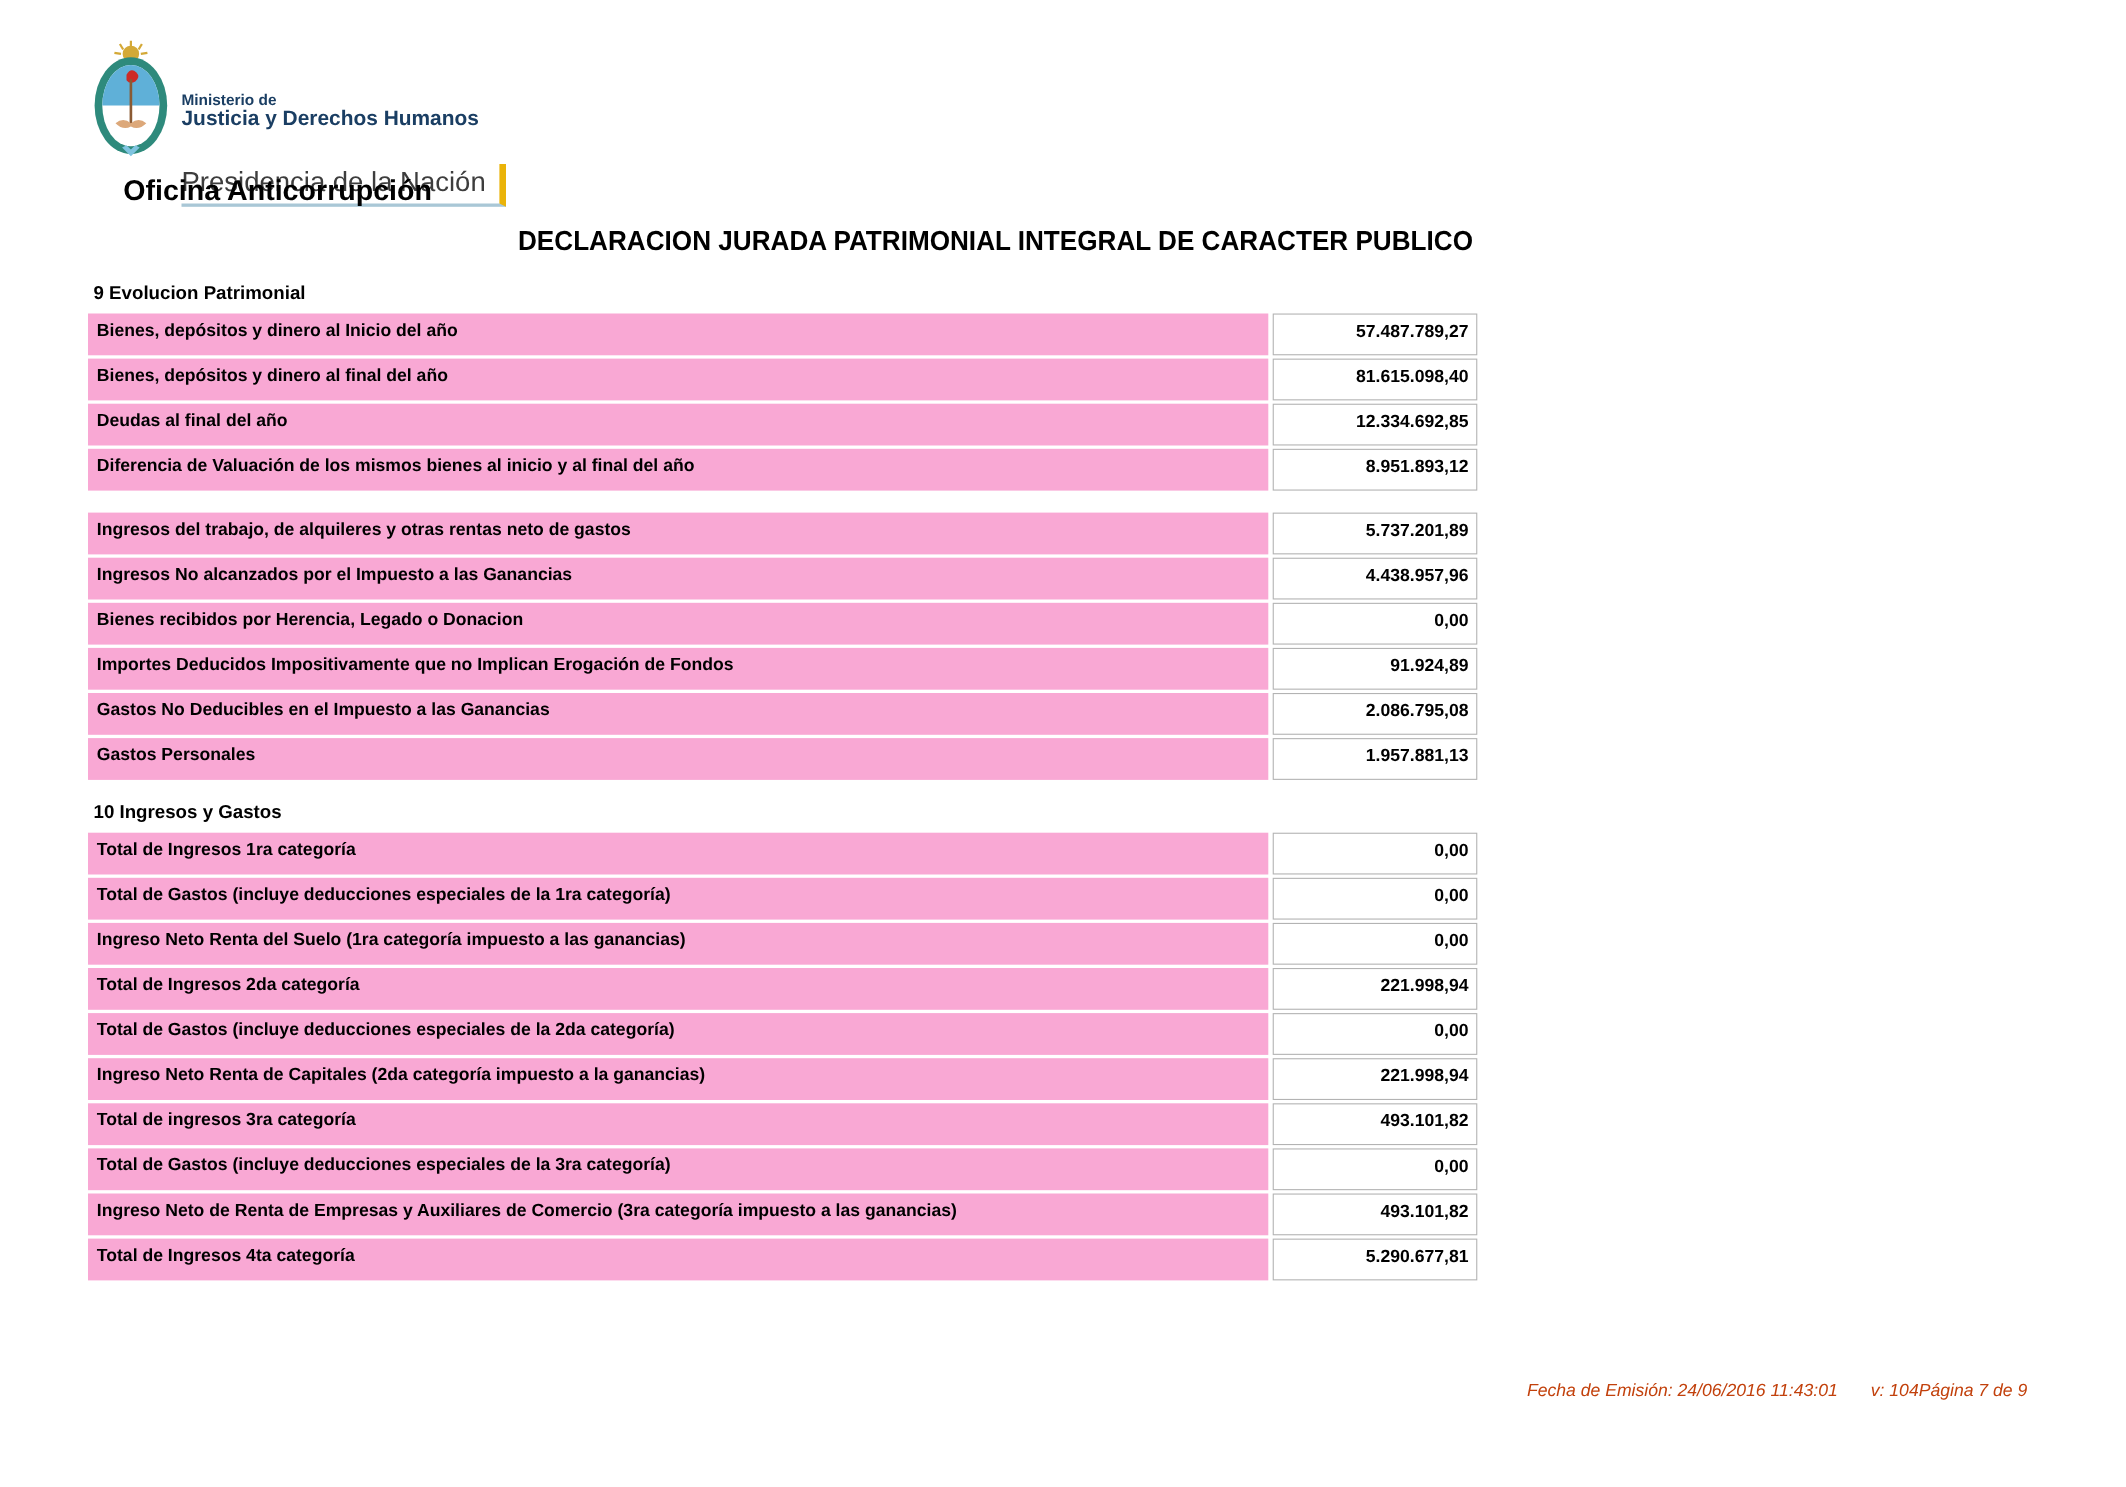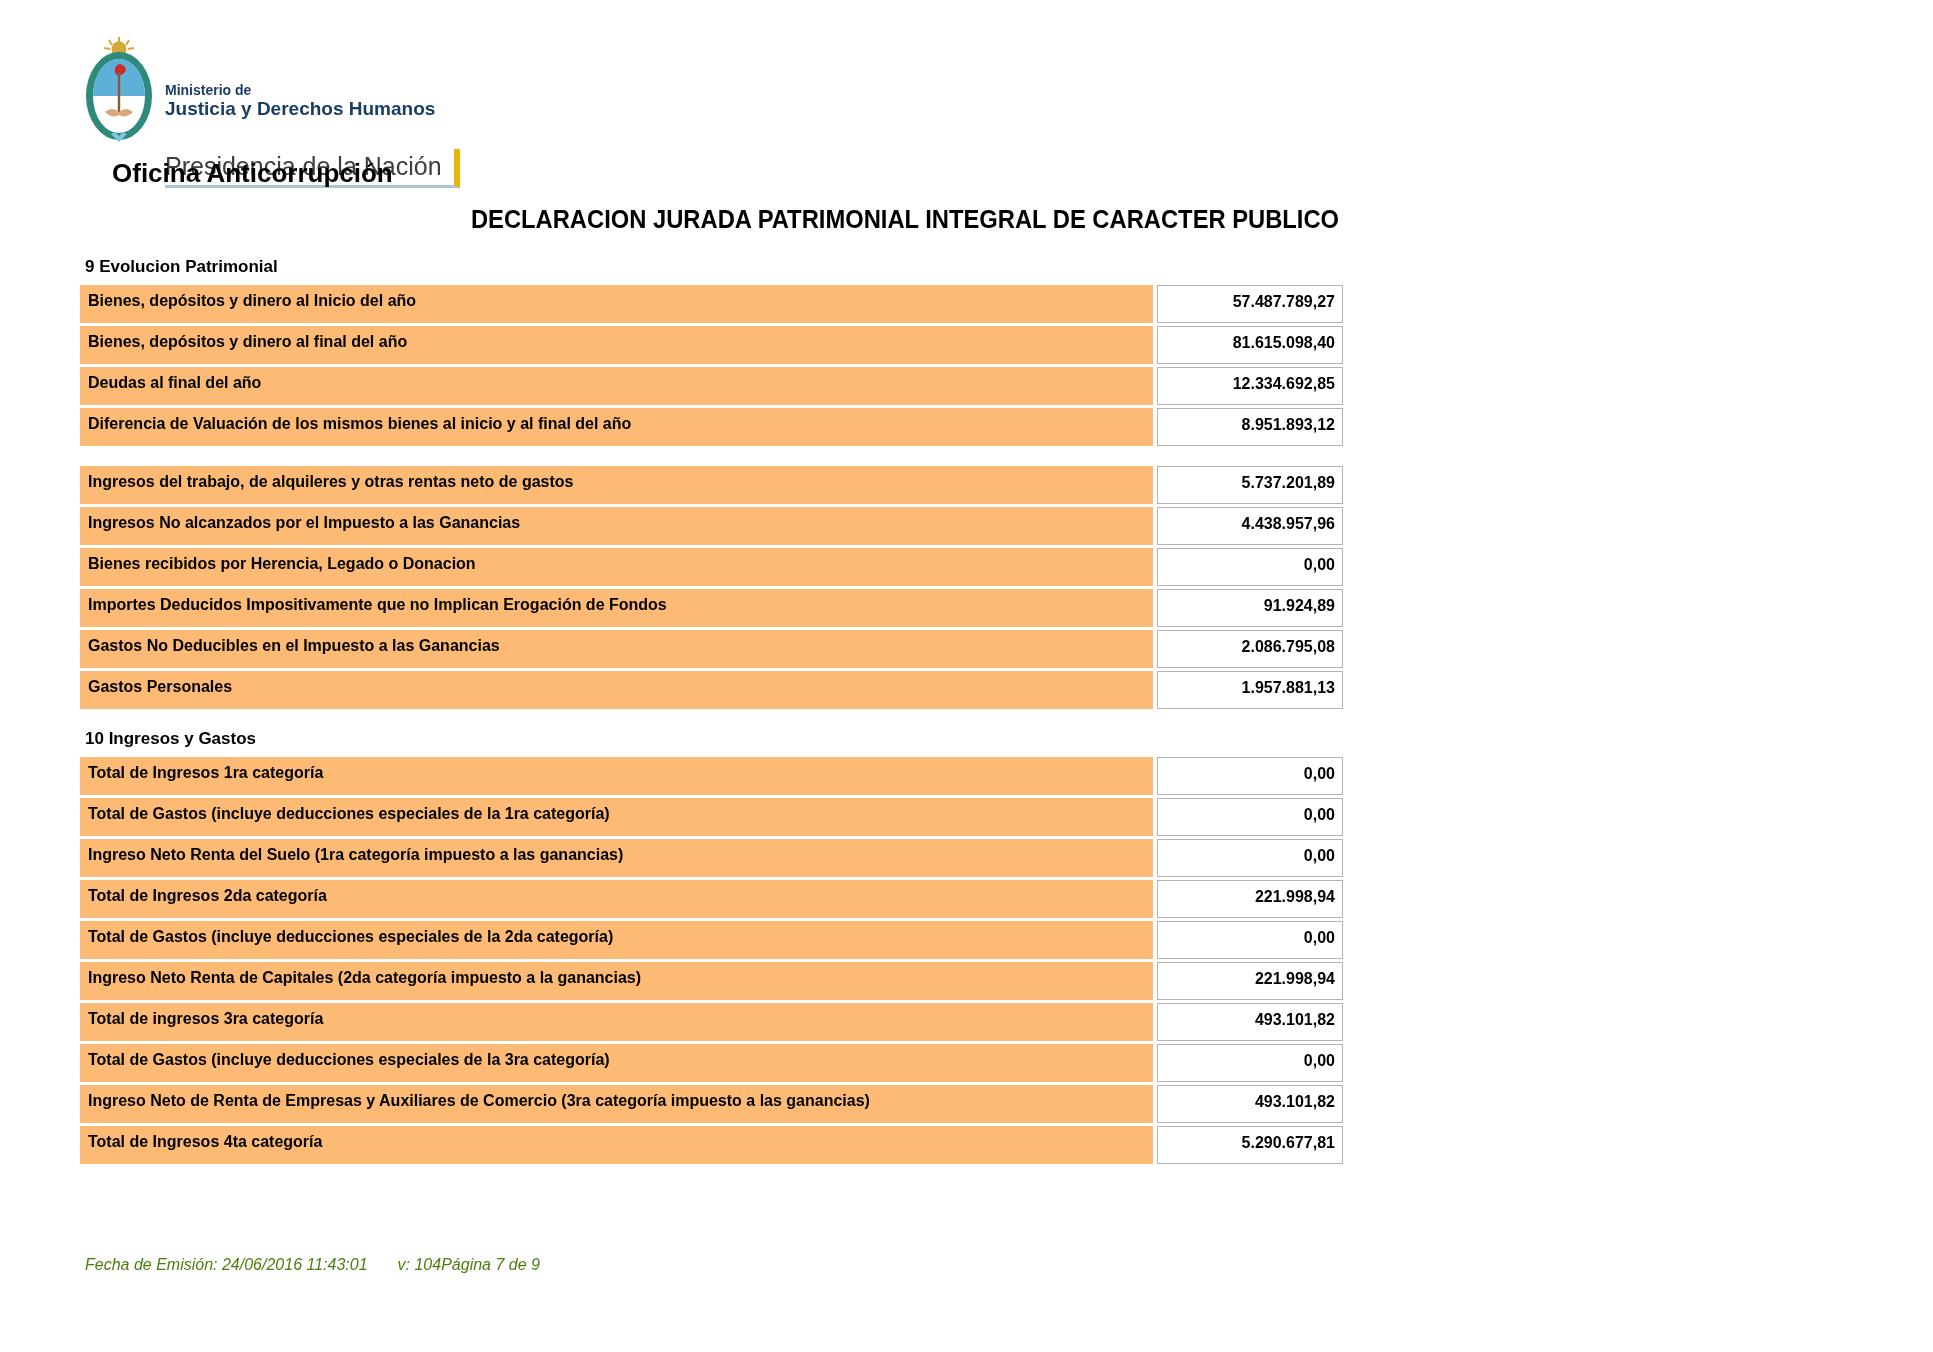--- a/index.html
+++ b/index.html
@@ -34,36 +34,36 @@
     transform:scaleX(0.95);transform-origin:50% 50%;
     white-space:nowrap;
   }
   
   .sections{position:absolute;left:80px;top:254px;width:1264px;}
   .section-heading{font-size:17px;font-weight:bold;margin:3px 0 8px 5px;line-height:20px;}
   .group{margin-bottom:20px;}
   .row{display:flex;height:38px;margin-bottom:3px;}
   .row-label{
     width:1073px;box-sizing:border-box;
-    background:#fdba74;
+    background:#f9a8d4;
     padding:7px 6px 0 8px;
     font-size:16px;font-weight:bold;color:#000;
     white-space:nowrap;overflow:hidden;
   }
   .row-value{
     width:186px;box-sizing:border-box;margin-left:4px;
     background:#ffffff;border:1px solid #b3b3b3;
     padding:7px 7px 0 0;text-align:right;
     font-size:16px;font-weight:bold;color:#000;
   }
   
   .footer{
     position:absolute;left:85px;right:90px;top:1256px;
-    display:flex;justify-content:flex-start;
-    font-size:16px;font-style:italic;color:#4d7c0f;
+    display:flex;justify-content:flex-end;
+    font-size:16px;font-style:italic;color:#c2410c;
   }
   .footer-left span{margin-right:30px;}
   .footer-left span:last-child{margin-right:0;}
 </style>
 </head>
 <body>
 
 <div class="page">
 
   <div class="header">

